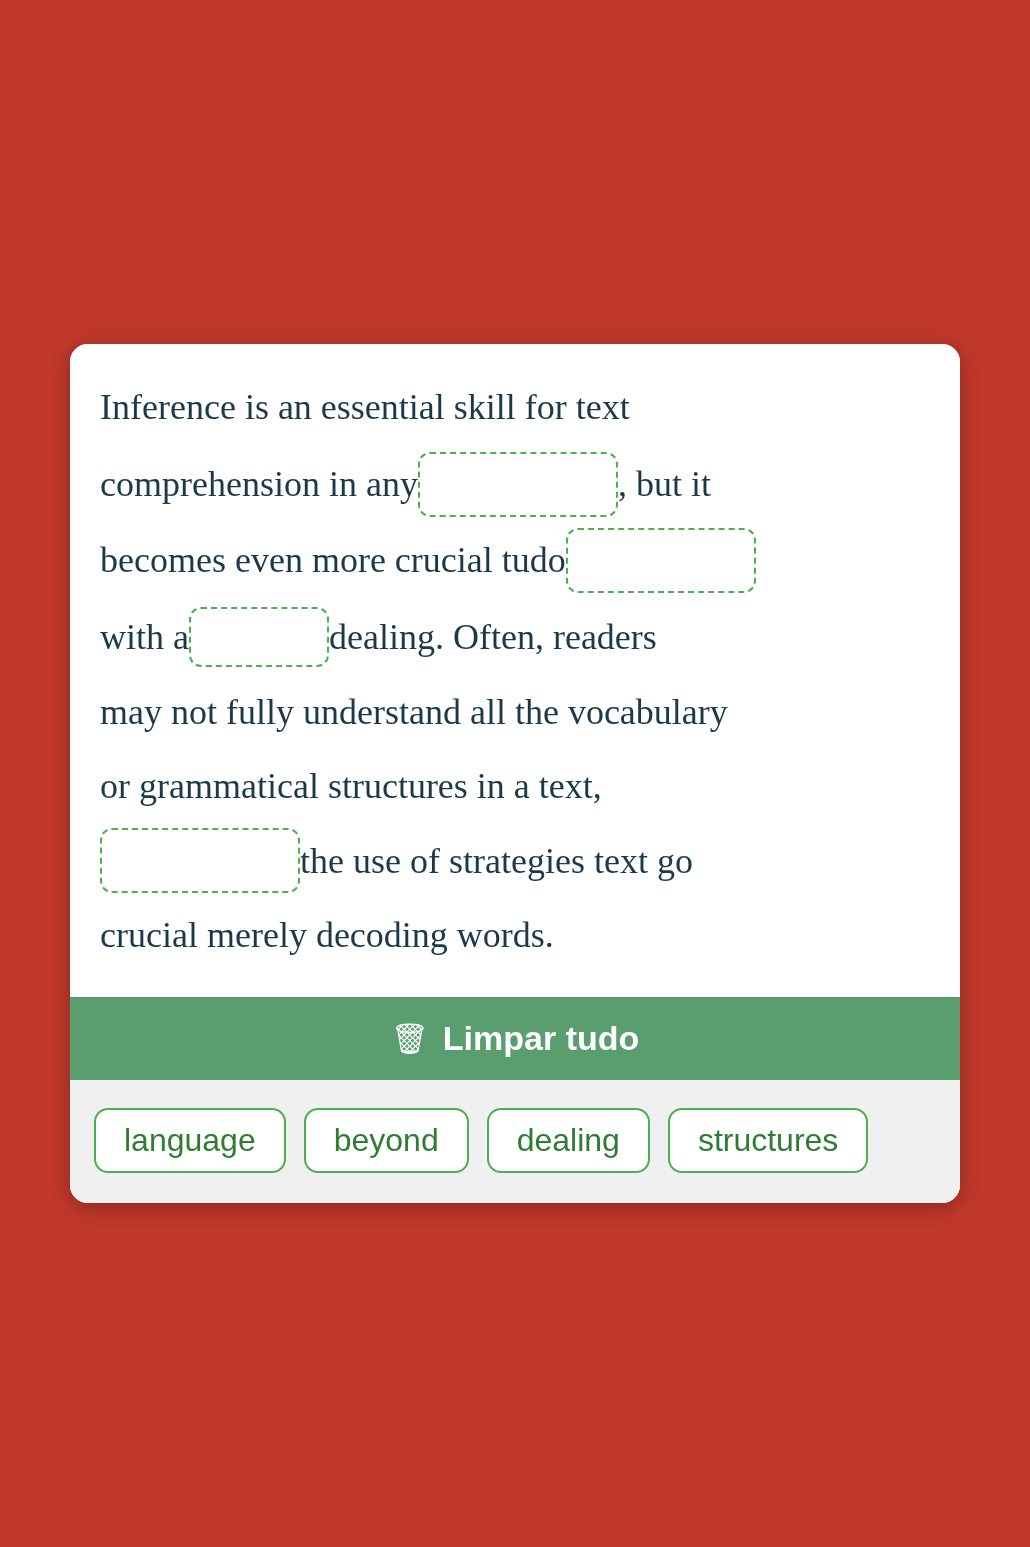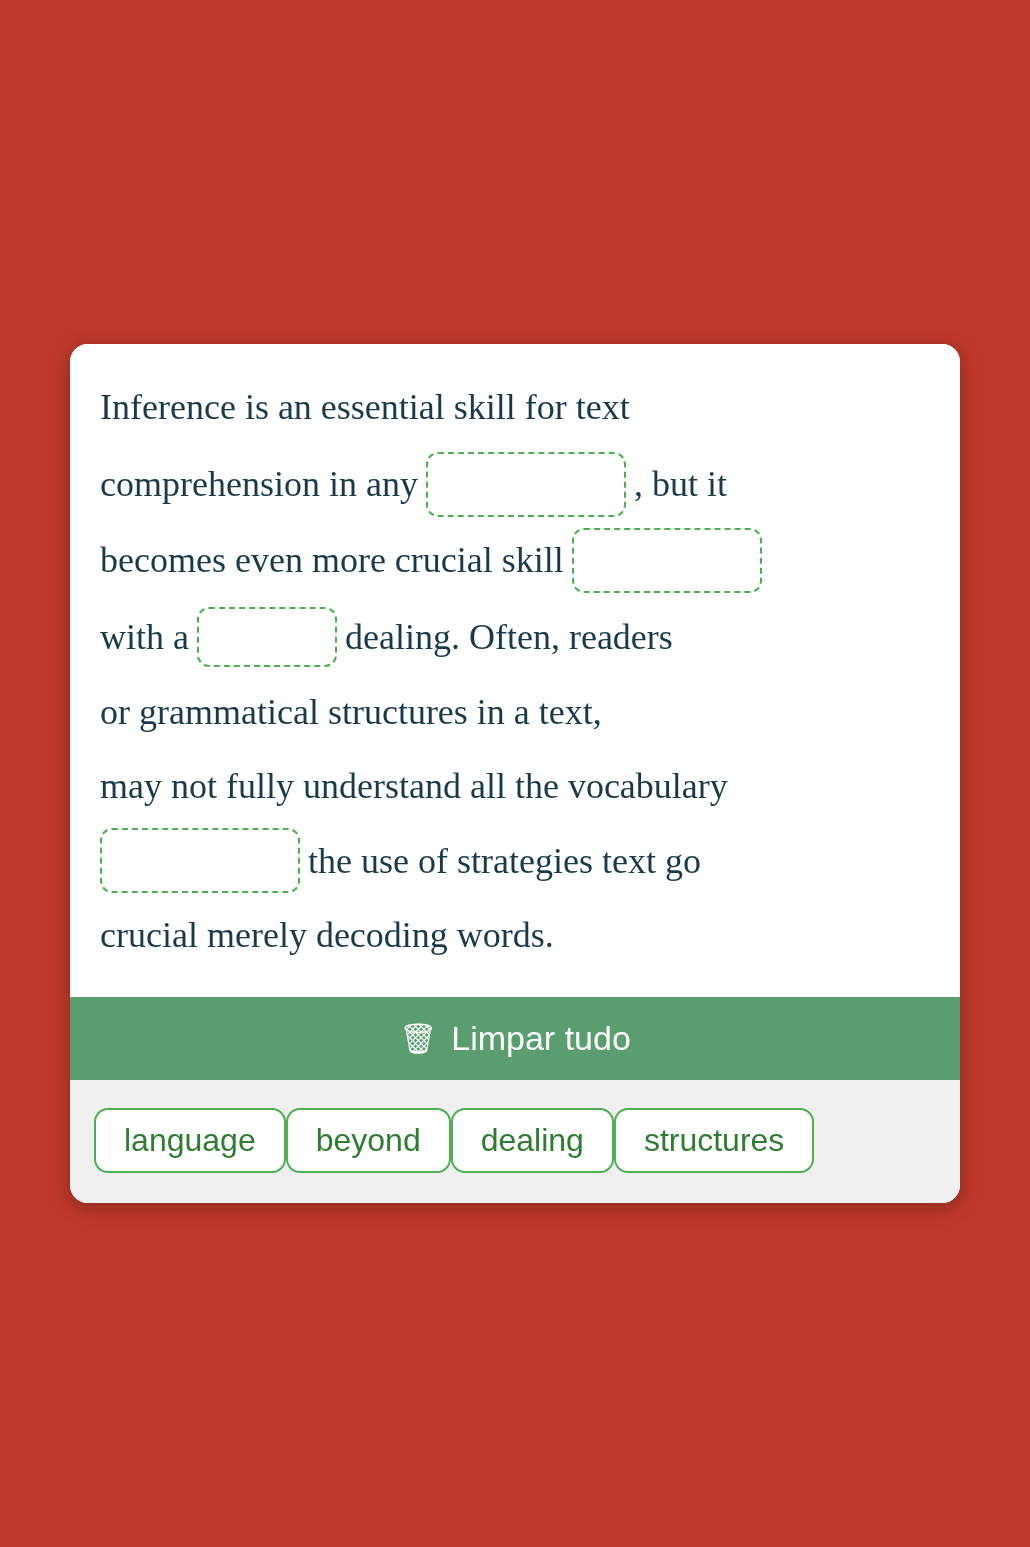--- a/index.html
+++ b/index.html
@@ -31,21 +31,21 @@
     }
 
     .sentence-block {
       margin-bottom: 8px;
     }
 
     .inline-row {
       display: flex;
       align-items: center;
       flex-wrap: wrap;
-      gap: 8px;
+      gap: 0;
     }
 
     .blank-box {
       display: inline-block;
       border: 2.5px dashed #4caf50;
       border-radius: 12px;
       min-width: 160px;
       height: 60px;
       background: transparent;
       vertical-align: middle;
@@ -92,33 +92,34 @@
       justify-content: center;
       padding: 22px 20px;
       gap: 14px;
       cursor: pointer;
     }
 
     .clear-bar-text {
       color: #ffffff;
       font-size: 34px;
       font-family: 'Arial', sans-serif;
-      font-weight: 400;
+      font-weight: 700;
     }
 
     .trash-icon {
       color: #ffffff;
       font-size: 30px;
     }
 
     .word-bank {
       background: #f0f0f0;
       padding: 28px 24px 30px 24px;
       display: flex;
       flex-wrap: wrap;
+      gap: 18px;
     }
 
     .word-chip {
       border: 2.5px solid #4caf50;
       border-radius: 14px;
       padding: 12px 28px;
       font-size: 32px;
       color: #2e7d32;
       background: #ffffff;
       cursor: pointer;
@@ -140,39 +141,39 @@
     <div class="sentence-block row2">
       <div class="inline-row">
         <span class="para-text">comprehension in any</span>
         <div class="blank-box medium"></div>
         <span class="para-text">, but it</span>
       </div>
     </div>
 
     <div class="sentence-block row3">
       <div class="inline-row">
-        <span class="para-text">becomes even more crucial skill</span>
+        <span class="para-text">becomes even more crucial tudo</span>
         <div class="blank-box wide"></div>
       </div>
     </div>
 
     <div class="sentence-block">
       <div class="inline-row">
         <span class="para-text">with a</span>
         <div class="blank-box small"></div>
         <span class="para-text">dealing. Often, readers</span>
       </div>
     </div>
 
     <div class="sentence-block">
-      <span class="para-text">or grammatical structures in a text,</span>
+      <span class="para-text">may not fully understand all the vocabulary</span>
     </div>
 
     <div class="sentence-block">
-      <span class="para-text">may not fully understand all the vocabulary</span>
+      <span class="para-text">or grammatical structures in a text,</span>
     </div>
 
     <div class="sentence-block">
       <div class="inline-row">
         <div class="blank-box medium"></div>
         <span class="para-text">the use of strategies text go</span>
       </div>
     </div>
 
     <div class="sentence-block">

